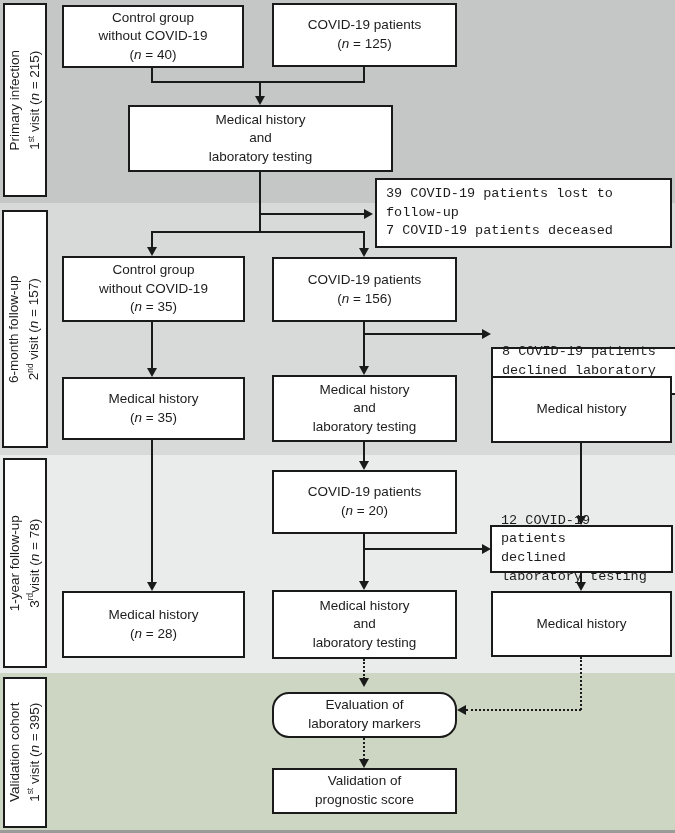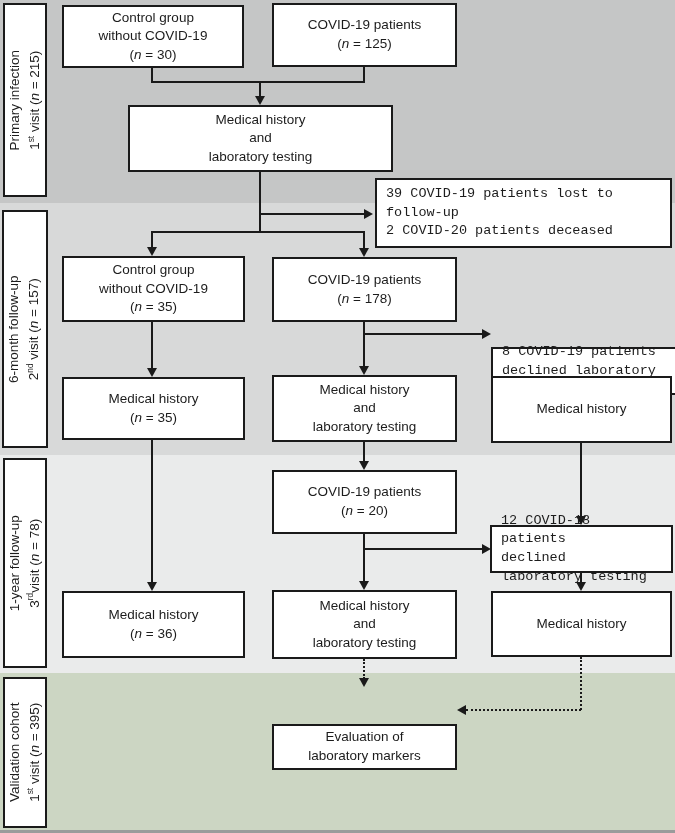--- a/index.html
+++ b/index.html
@@ -105,44 +105,44 @@
   <div class="labelbox" style="left:3px;top:677px;width:44px;height:151px;">
     <div class="vtext">
       <div><span>Validation cohort</span></div>
       <div><span>1</span><sup>st</sup><span> visit (</span><i>n</i><span> = 395)</span></div>
     </div>
   </div>
 
   <div class="bx" style="left:62px;top:5px;width:182px;height:63px;">
     <div><span>Control group</span></div>
     <div><span>without COVID-19</span></div>
-    <div><span>(</span><i>n</i><span> = 30)</span></div>
+    <div><span>(</span><i>n</i><span> = 40)</span></div>
   </div>
   <div class="bx" style="left:272px;top:3px;width:185px;height:64px;">
     <div><span>COVID-19 patients</span></div>
     <div><span>(</span><i>n</i><span> = 125)</span></div>
   </div>
   <div class="bx" style="left:128px;top:105px;width:265px;height:67px;">
     <div><span>Medical history</span></div>
     <div><span>and</span></div>
     <div><span>laboratory testing</span></div>
   </div>
   <div class="bx leftal" style="left:375px;top:178px;width:297px;height:70px;">
     <div><span>39 COVID-19 patients lost to follow-up</span></div>
-    <div><span>2 COVID-20 patients deceased</span></div>
+    <div><span>7 COVID-19 patients deceased</span></div>
   </div>
 
   <div class="bx" style="left:62px;top:256px;width:183px;height:66px;">
     <div><span>Control group</span></div>
     <div><span>without COVID-19</span></div>
     <div><span>(</span><i>n</i><span> = 35)</span></div>
   </div>
   <div class="bx" style="left:272px;top:257px;width:185px;height:65px;">
     <div><span>COVID-19 patients</span></div>
-    <div><span>(</span><i>n</i><span> = 178)</span></div>
+    <div><span>(</span><i>n</i><span> = 156)</span></div>
   </div>
   <div class="bx leftal" style="left:491px;top:309px;width:212px;height:48px;margin-top:38px;">
     <div><span>8 COVID-19 patients</span></div>
     <div><span>declined laboratory testing</span></div>
   </div>
   <div class="bx" style="left:62px;top:377px;width:183px;height:63px;">
     <div><span>Medical history</span></div>
     <div><span>(</span><i>n</i><span> = 35)</span></div>
   </div>
   <div class="bx" style="left:272px;top:375px;width:185px;height:67px;">
@@ -152,34 +152,38 @@
   </div>
   <div class="bx" style="left:491px;top:376px;width:181px;height:67px;">
     <div><span>Medical history</span></div>
   </div>
 
   <div class="bx" style="left:272px;top:470px;width:185px;height:64px;">
     <div><span>COVID-19 patients</span></div>
     <div><span>(</span><i>n</i><span> = 20)</span></div>
   </div>
   <div class="bx leftal" style="left:490px;top:525px;width:183px;height:48px;">
-    <div><span>12 COVID-18 patients</span></div>
+    <div><span>12 COVID-19 patients</span></div>
     <div><span>declined laboratory testing</span></div>
   </div>
   <div class="bx" style="left:62px;top:591px;width:183px;height:67px;">
     <div><span>Medical history</span></div>
-    <div><span>(</span><i>n</i><span> = 36)</span></div>
+    <div><span>(</span><i>n</i><span> = 28)</span></div>
   </div>
   <div class="bx" style="left:272px;top:590px;width:185px;height:69px;">
     <div><span>Medical history</span></div>
     <div><span>and</span></div>
     <div><span>laboratory testing</span></div>
   </div>
   <div class="bx" style="left:491px;top:591px;width:181px;height:66px;">
     <div><span>Medical history</span></div>
   </div>
 
-  <div class="bx" style="left:272px;top:724px;width:185px;height:46px;">
+  <div class="bx" style="left:272px;top:692px;width:185px;height:46px;border-radius:17px;">
     <div><span>Evaluation of</span></div>
     <div><span>laboratory markers</span></div>
+  </div>
+  <div class="bx" style="left:272px;top:768px;width:185px;height:46px;">
+    <div><span>Validation of</span></div>
+    <div><span>prognostic score</span></div>
   </div>
 
 </div>
 
 </body></html>

